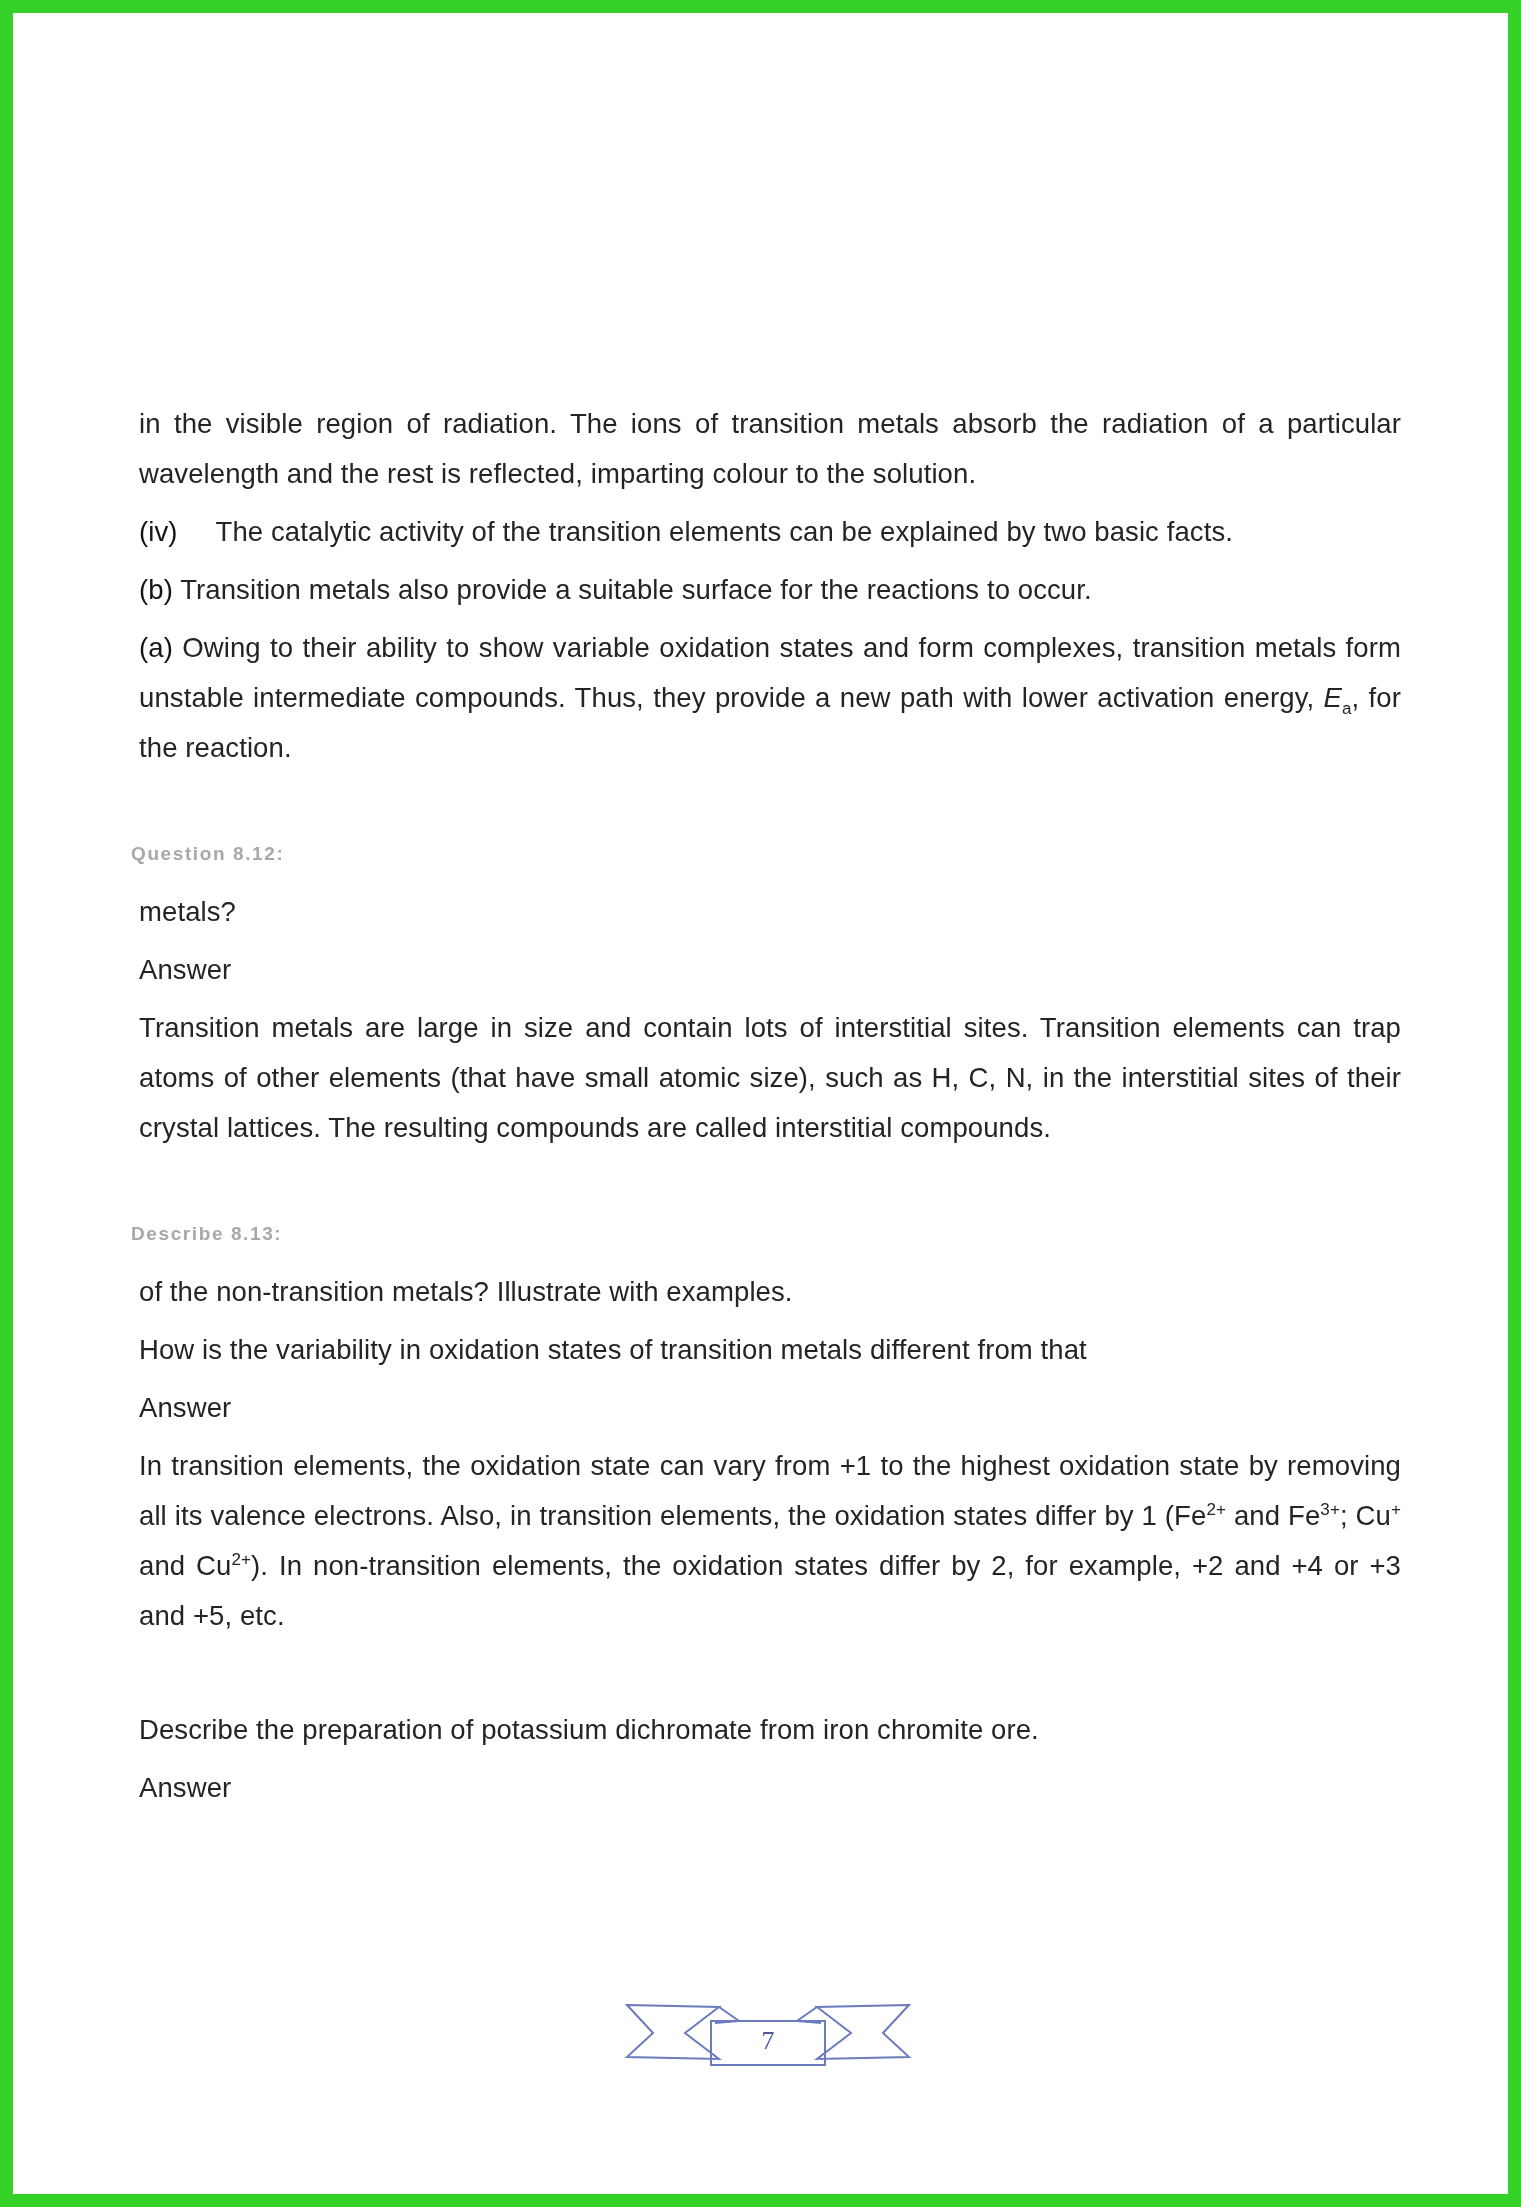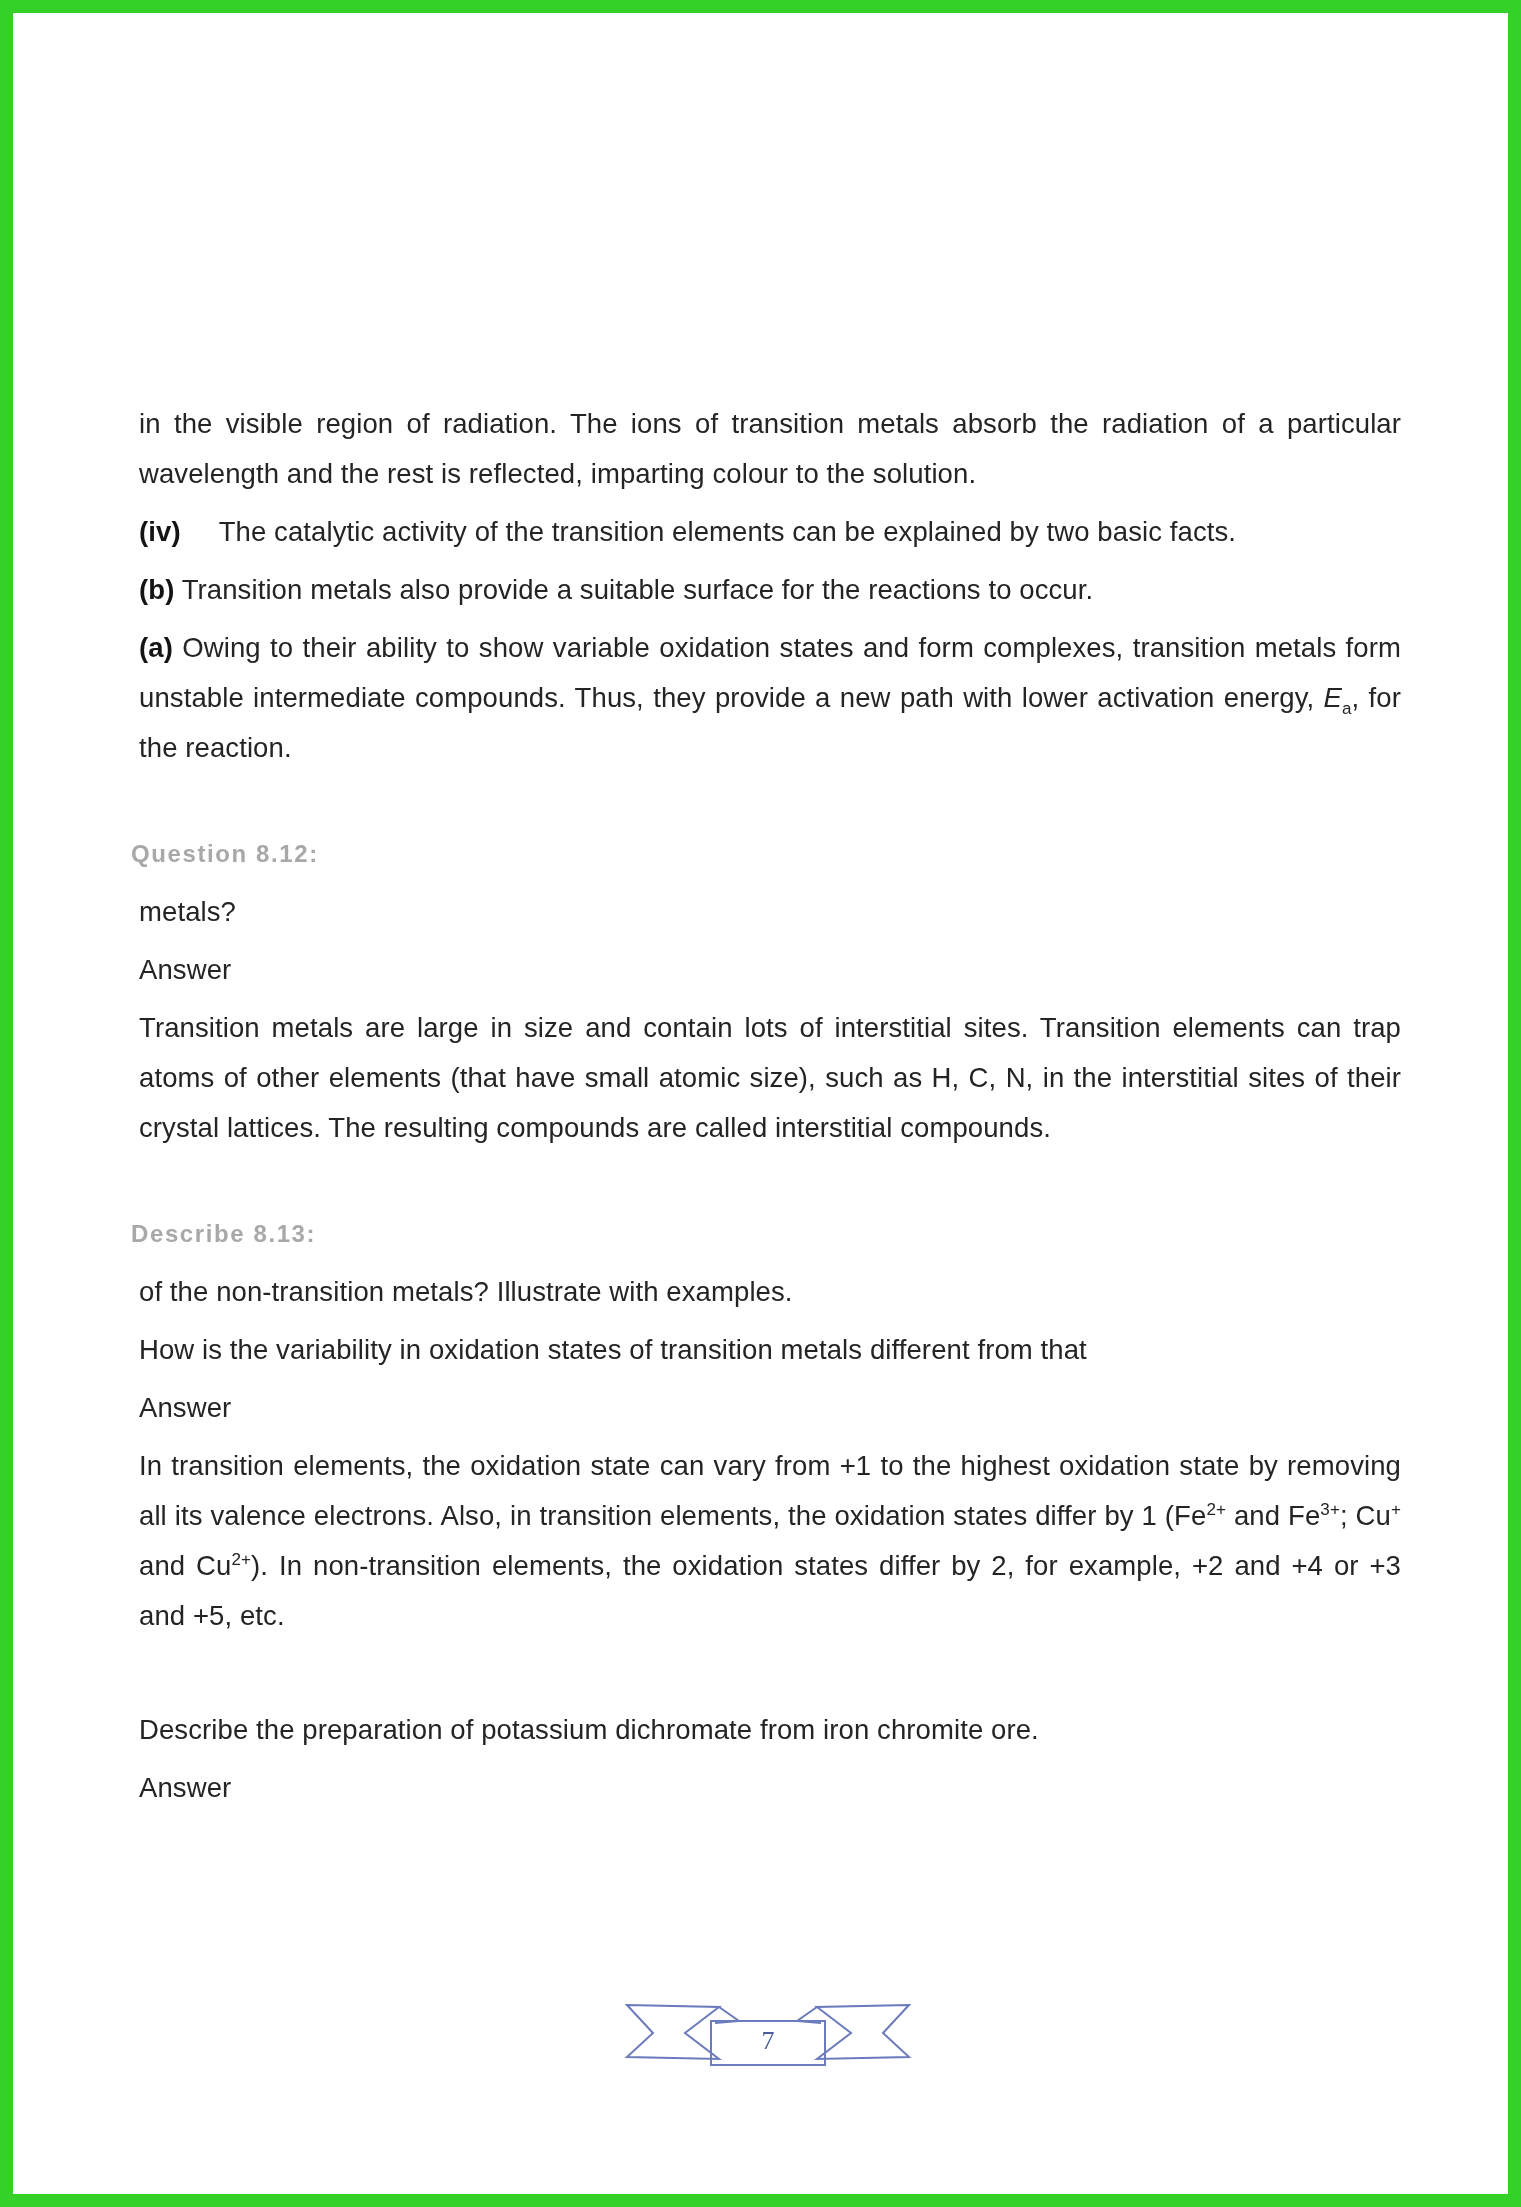--- a/index.html
+++ b/index.html
@@ -50,28 +50,28 @@
     font-size: 27.5px;
     line-height: 50px;
     color: #242424;
     text-align: justify;
     text-justify: inter-word;
     letter-spacing: 0.1px;
   }
   p.body.left { text-align: left; }
 
   .indent-label {
-    font-weight: bold;
+    font-weight: normal;
     color: #141414;
   }
   .tab-gap { display: inline-block; width: 38px; }
 
   .qhead {
     margin: 0;
-    font-size: 24px;
+    font-size: 19px;
     font-weight: bold;
     color: #a8a8a8;
     letter-spacing: 1.6px;
     line-height: 50px;
   }
 
   .gap-lg { height: 48px; }
 
   sub, sup {
     font-size: 0.62em;

